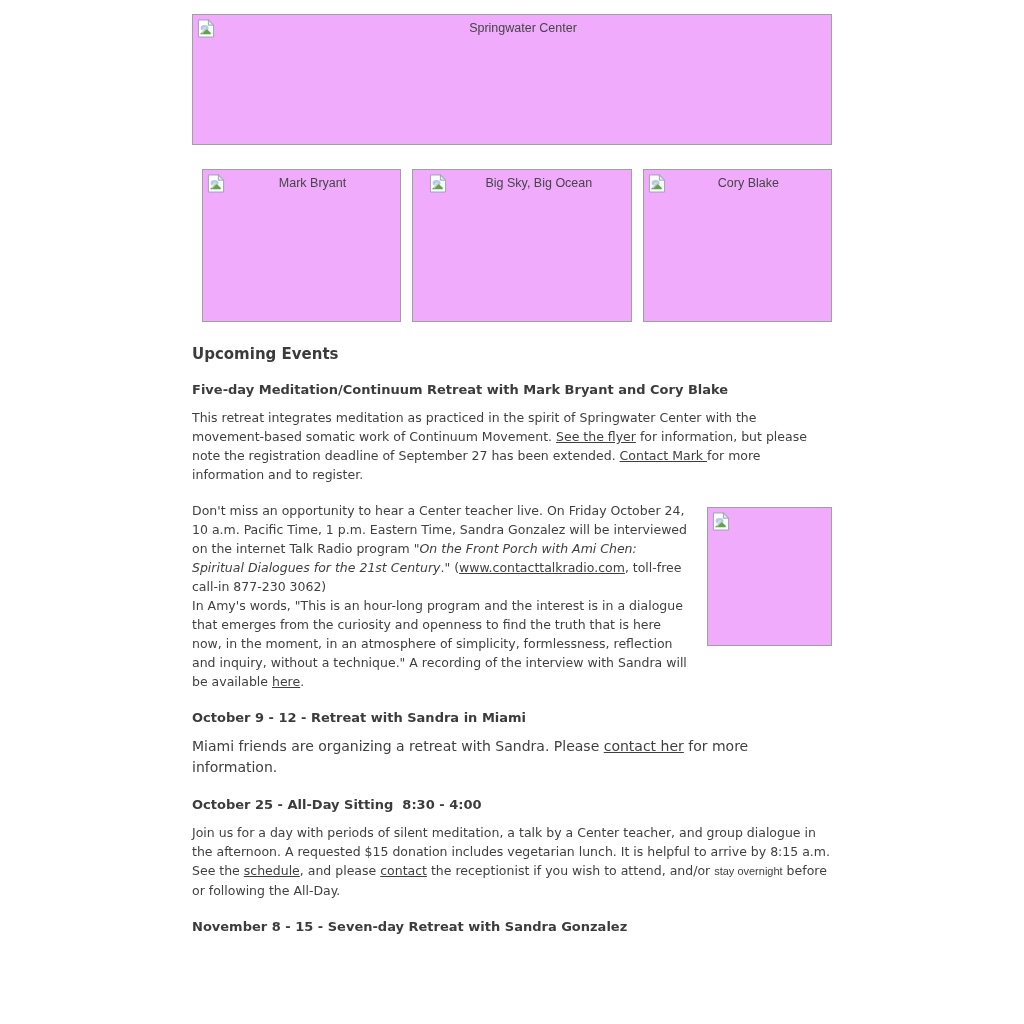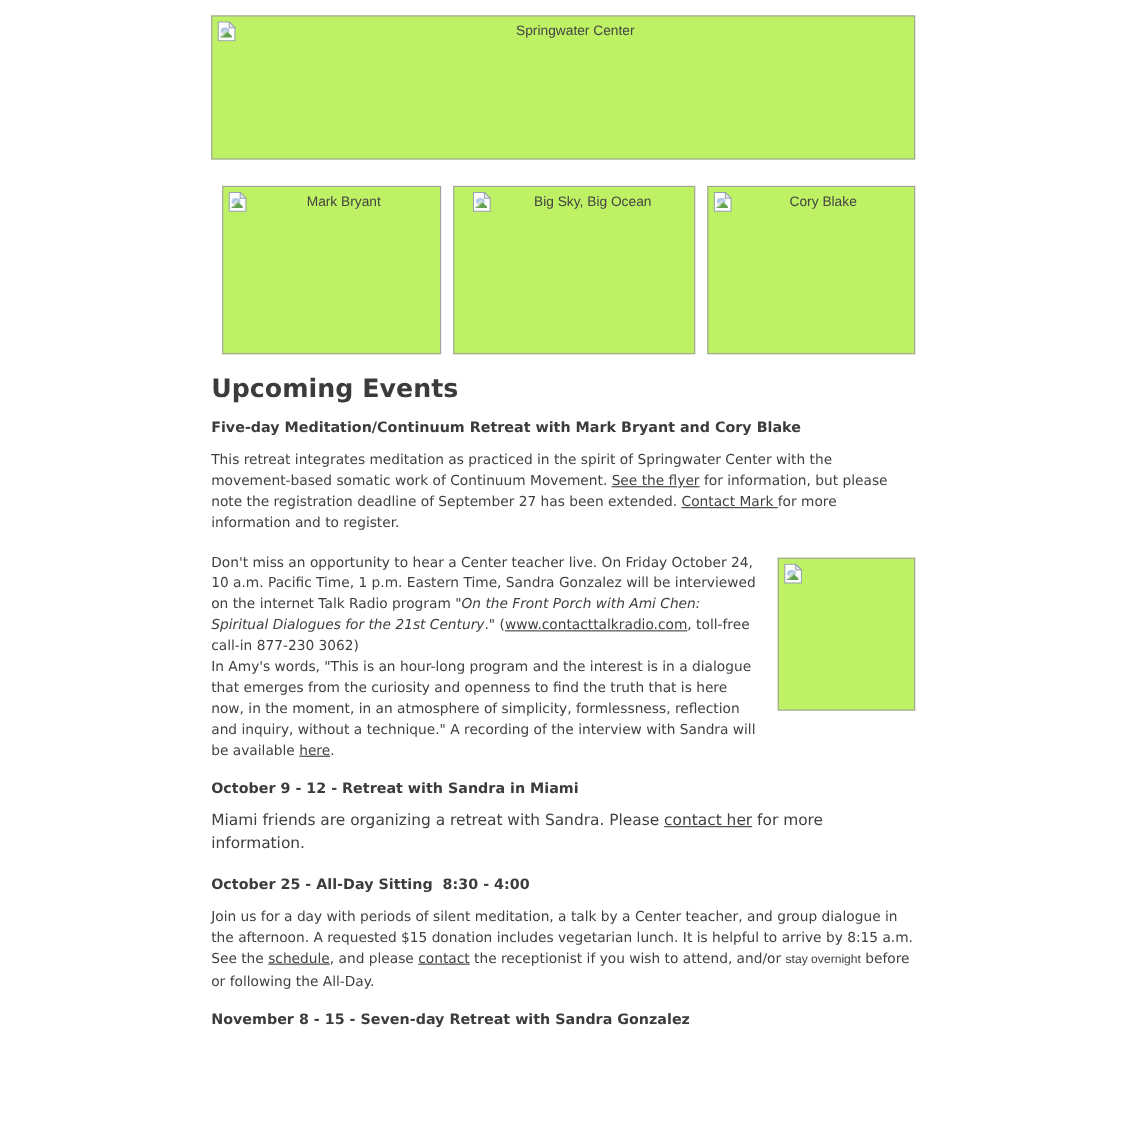--- a/index.html
+++ b/index.html
@@ -13,21 +13,21 @@
     color:var(--text);
   }
   .page{
     width:640px;
     margin:0 auto;
     padding-top:14px;
   }
   
   .img-box{
     border:1px solid var(--border);
-    background:#bef264;
+    background:#f0abfc;
     position:relative;
     display:flex;
     align-items:flex-start;
   }
   .bi-icon{
     display:inline-block;
     margin:4px 0 0 4px;
     flex:0 0 auto;
     line-height:0;
   }
@@ -48,21 +48,21 @@
     display:flex;
     padding-left:10px;
     margin-bottom:22px;
   }
   .thumb{height:153px;}
   .thumb-1{width:205px;margin-right:11px;}
   .thumb-2{width:226px;margin-right:11px;padding-left:12px;}
   .thumb-3{width:195px;}
   
   .page-title{
-    font-size:23px;
+    font-size:15px;
     font-weight:bold;
     color:#3b3b3b;
     line-height:21px;
     margin:0 0 15px 0;
   }
   .event-heading{
     font-size:13px;
     font-weight:bold;
     line-height:19px;
     color:#3c3c3c;

